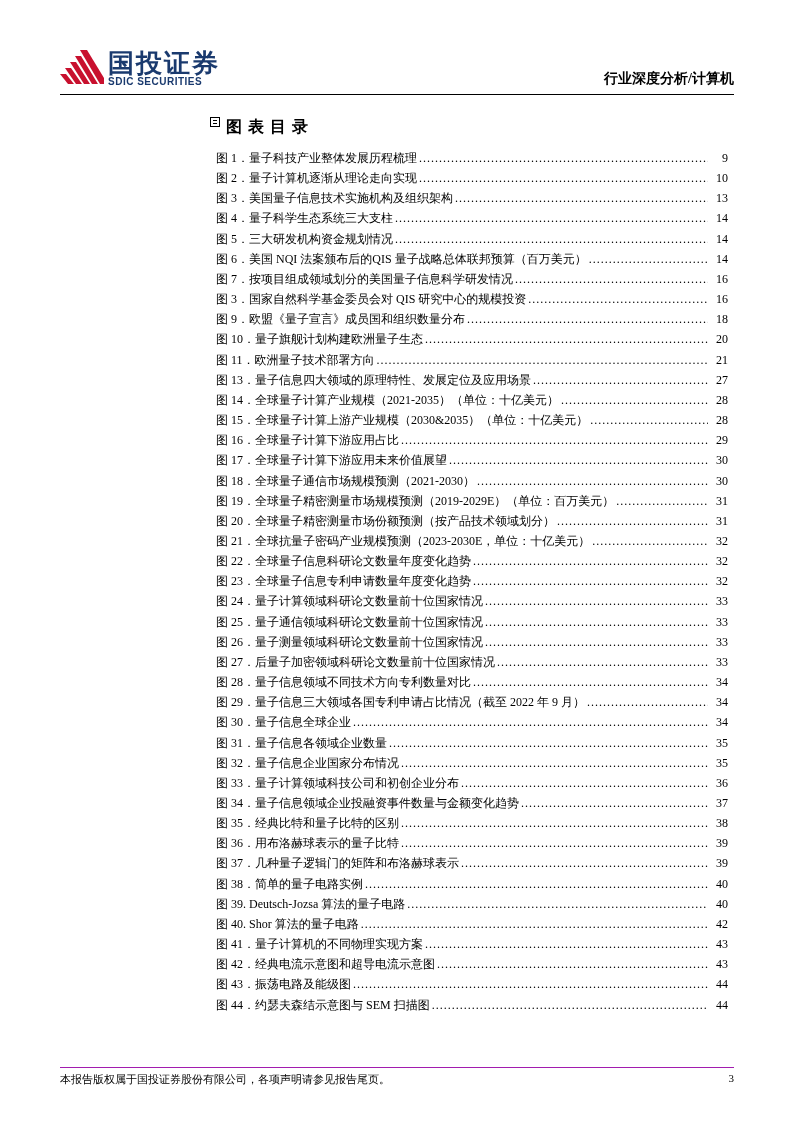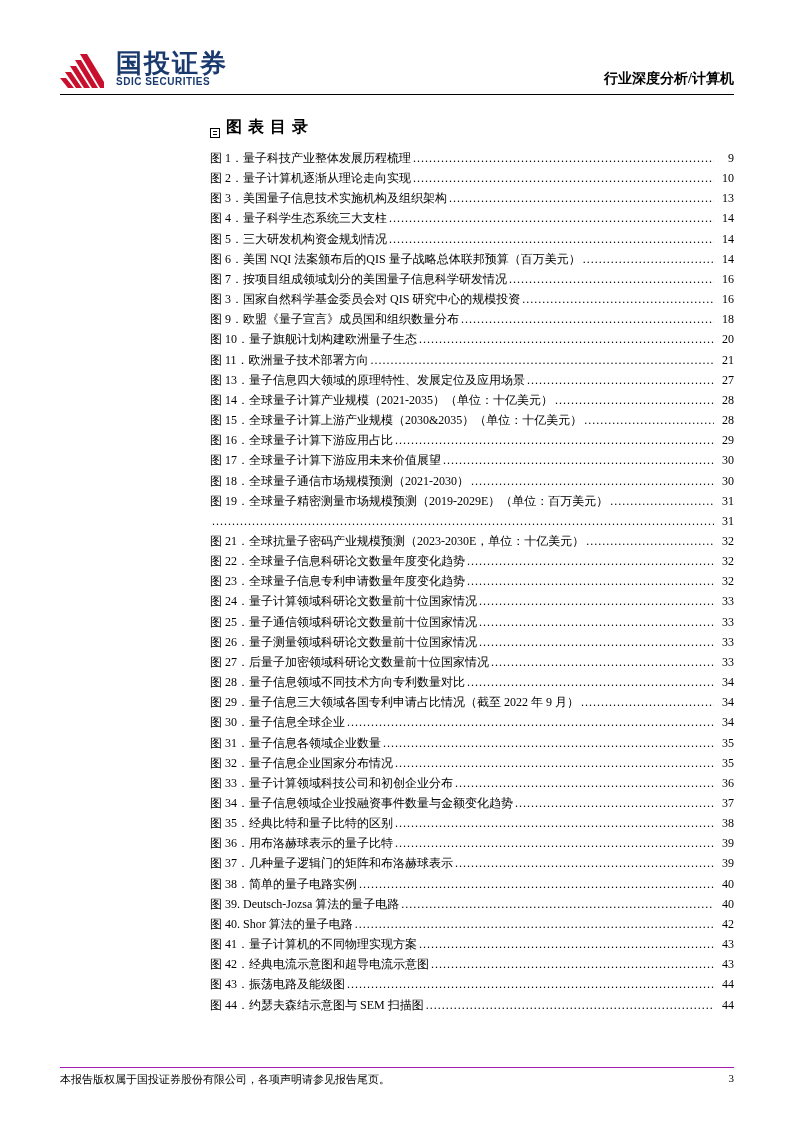--- a/index.html
+++ b/index.html
@@ -22,22 +22,22 @@
   .header {
     display: flex;
     justify-content: space-between;
     align-items: flex-end;
     border-bottom: 1.5px solid #000;
     padding-bottom: 6px;
     margin-bottom: 22px;
   }
   .logo {
     display: flex;
-    align-items: flex-end;
-    gap: 12px;
+    align-items: flex-start;
+    gap: 4px;
   }
   .logo-mark svg { display:block; }
   .logo-text-zh {
     font-size: 26px;
     font-weight: 900;
     color: #1a3a6e;
     font-family: "Microsoft YaHei","SimHei",sans-serif;
     letter-spacing: 2px;
     line-height: 1;
   }
@@ -56,21 +56,21 @@
   }
   .content {
     padding-left: 150px;
   }
   .toc-title {
     font-size: 16px;
     font-weight: 700;
     letter-spacing: 6px;
     margin-bottom: 10px;
     display:flex;
-    align-items:flex-end;
+    align-items:flex-start;
     gap:6px;
   }
   .toc-title-icon {
     display:inline-block;
     width:10px; height:10px;
     border:1.5px solid #000;
     position:relative;
     box-sizing:border-box;
   }
   .toc-title-icon::before{
@@ -80,21 +80,21 @@
     border-top:1px solid #000;
   }
   .toc-title-icon::after{
     content:"";
     position:absolute;
     left:2px; bottom:2px; right:2px;
     border-top:1px solid #000;
   }
   .toc-list {
     list-style:none;
-    margin:0; padding:0;
+    margin:6px; padding:0;
   }
   .toc-item {
     display:flex;
     align-items:baseline;
     font-size: 12px;
     line-height: 1.68;
     white-space: nowrap;
   }
   .toc-label {
     flex: 0 0 auto;
@@ -241,20 +241,21 @@
           <span class="toc-label">图 18．全球量子通信市场规模预测（2021-2030）</span>
           <span class="toc-dots"></span>
           <span class="toc-page">30</span>
         </li>
         <li class="toc-item">
           <span class="toc-label">图 19．全球量子精密测量市场规模预测（2019-2029E）（单位：百万美元）</span>
           <span class="toc-dots"></span>
           <span class="toc-page">31</span>
         </li>
         <li class="toc-item">
+          <span class="toc-label">图 20．全球量子精密测量市场份额预测（按产品技术领域划分）</span>
           <span class="toc-dots"></span>
           <span class="toc-page">31</span>
         </li>
         <li class="toc-item">
           <span class="toc-label">图 21．全球抗量子密码产业规模预测（2023-2030E，单位：十亿美元）</span>
           <span class="toc-dots"></span>
           <span class="toc-page">32</span>
         </li>
         <li class="toc-item">
           <span class="toc-label">图 22．全球量子信息科研论文数量年度变化趋势</span>

